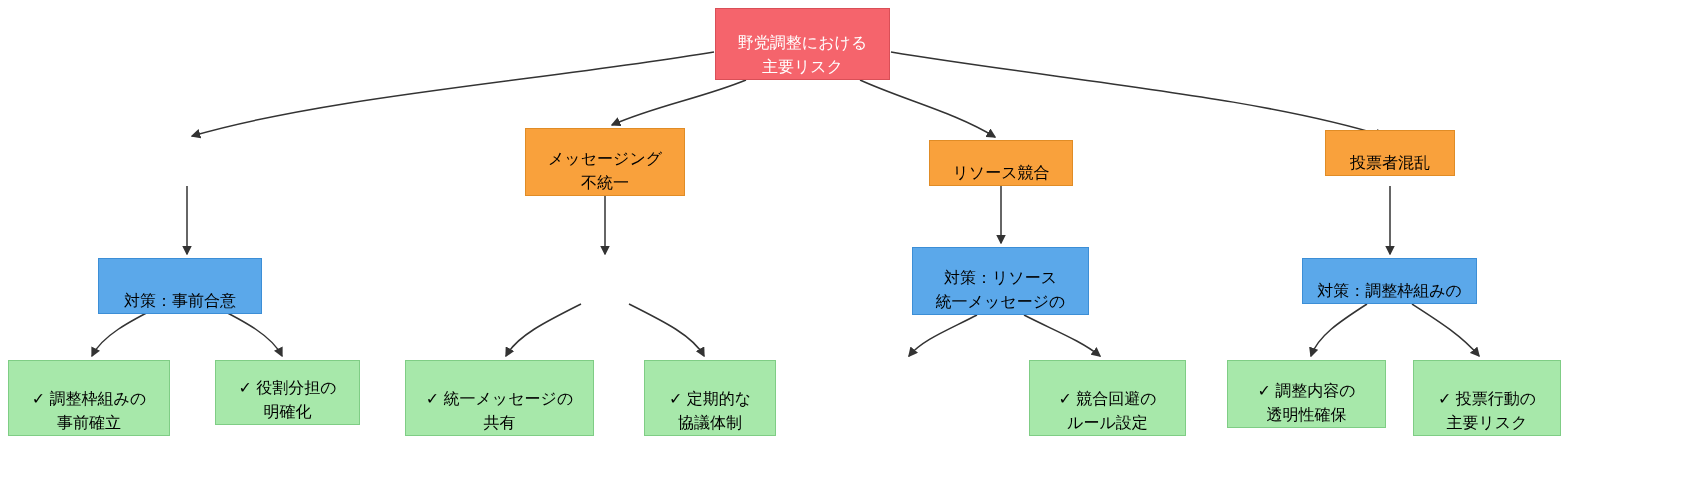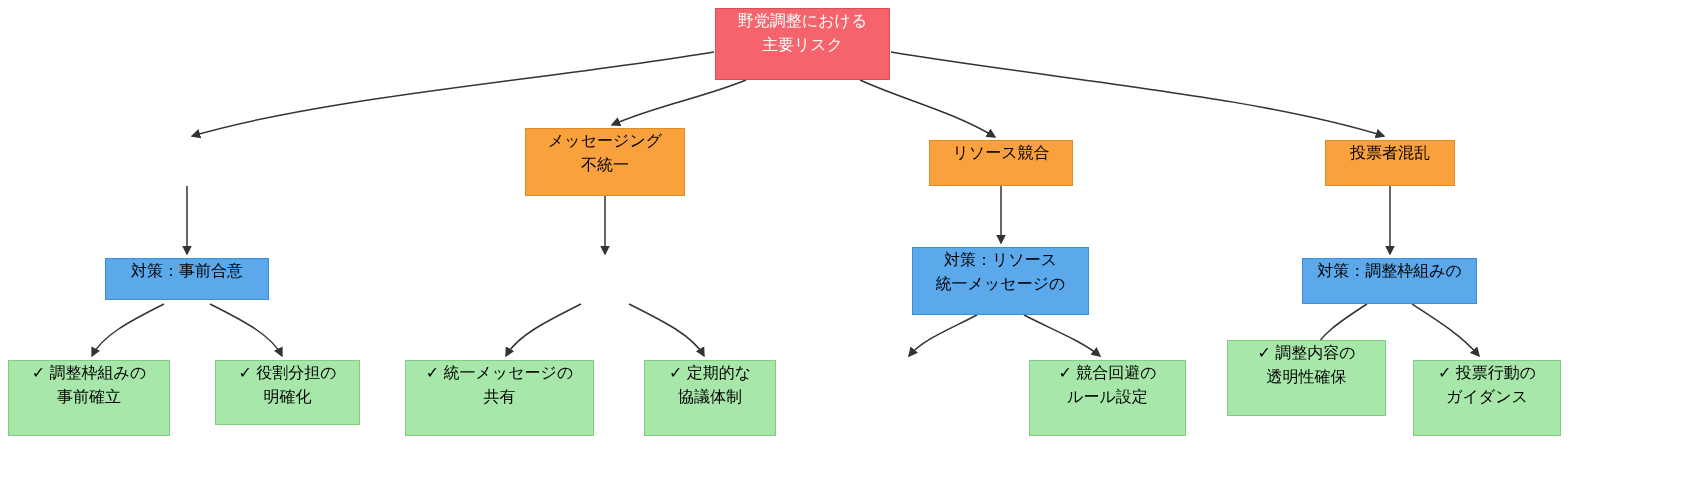--- a/index.html
+++ b/index.html
@@ -1,20 +1,20 @@
 <!DOCTYPE html>
 <html style="--root-fill: #f5646c; --root-border: #d94f57; --risk-fill: #f9a13c; --risk-border: #e08c26; --counter-fill: #5ba8ea; --counter-border: #3c8ed6; --action-fill: #a7e8aa; --action-border: #7fcd85; --edge-color: #333333;"><head>
 <meta charset="utf-8">
 <style>
   html,body{margin:0;padding:0;background:#ffffff;}
   .diagram{position:relative;width:1690px;height:478px;font-family:"Liberation Sans",sans-serif;overflow:hidden;}
   .edges{position:absolute;left:0;top:0;}
   .edge{fill:none;stroke:var(--edge-color,#333333);stroke-width:1.5;}
   .arrowhead{fill:var(--edge-color,#333333);stroke:none;}
-  .node{position:absolute;display:flex;align-items:flex-start;justify-content:center;box-sizing:border-box;border:1px solid #999;}
+  .node{position:absolute;display:flex;align-items:flex-end;justify-content:center;box-sizing:border-box;border:1px solid #999;}
   .node .label{white-space:pre-line;text-align:center;font-size:16px;line-height:1.5;}
   .node.root{background:var(--root-fill,#f5646c);border-color:var(--root-border,#d94f57);color:#ffffff;}
   .node.risk{background:var(--risk-fill,#f9a13c);border-color:var(--risk-border,#e08c26);color:#000000;}
   .node.counter{background:var(--counter-fill,#5ba8ea);border-color:var(--counter-border,#3c8ed6);color:#000000;}
   .node.action{background:var(--action-fill,#a7e8aa);border-color:var(--action-border,#7fcd85);color:#000000;}
 </style>
 </head>
 <body>
 
 <div class="diagram">
@@ -48,25 +48,25 @@
 主要リスク</span>
   </div>
 
   <div class="node risk" style="left:525px;top:128px;width:160px;height:68px">
     <span class="label">メッセージング
 不統一</span>
   </div>
   <div class="node risk" style="left:929px;top:140px;width:144px;height:46px">
     <span class="label">リソース競合</span>
   </div>
-  <div class="node risk" style="left:1325px;top:140px;width:130px;height:46px">
+  <div class="node risk" style="left:1325px;top:130px;width:130px;height:46px">
     <span class="label">投票者混乱</span>
   </div>
 
-  <div class="node counter" style="left:105px;top:258px;width:164px;height:42px">
+  <div class="node counter" style="left:98px;top:258px;width:164px;height:56px">
     <span class="label">対策：事前合意</span>
   </div>
   <div class="node counter" style="left:912px;top:247px;width:177px;height:68px">
     <span class="label">対策：リソース
 統一メッセージの</span>
   </div>
   <div class="node counter" style="left:1302px;top:258px;width:175px;height:46px">
     <span class="label">対策：調整枠組みの</span>
   </div>
 
@@ -83,22 +83,22 @@
 協議体制</span>
   </div>
   <div class="node action" style="left:405px;top:360px;width:189px;height:76px">
     <span class="label">✓ 統一メッセージの
 共有</span>
   </div>
   <div class="node action" style="left:1029px;top:360px;width:157px;height:76px">
     <span class="label">✓ 競合回避の
 ルール設定</span>
   </div>
-  <div class="node action" style="left:1227px;top:340px;width:159px;height:76px">
+  <div class="node action" style="left:1227px;top:360px;width:159px;height:68px">
     <span class="label">✓ 調整内容の
 透明性確保</span>
   </div>
   <div class="node action" style="left:1413px;top:360px;width:148px;height:76px">
     <span class="label">✓ 投票行動の
-ガイダンス</span>
+主要リスク</span>
   </div>
 
 </div>
 
 </body></html>

